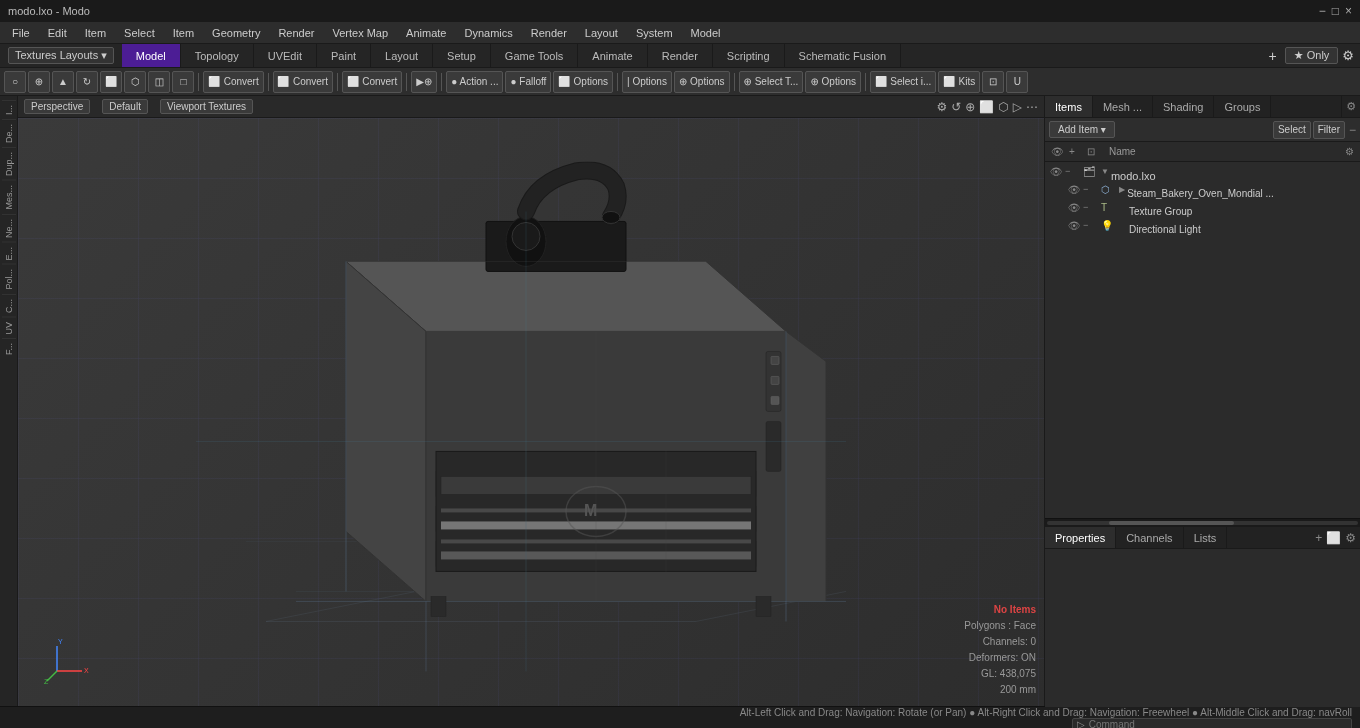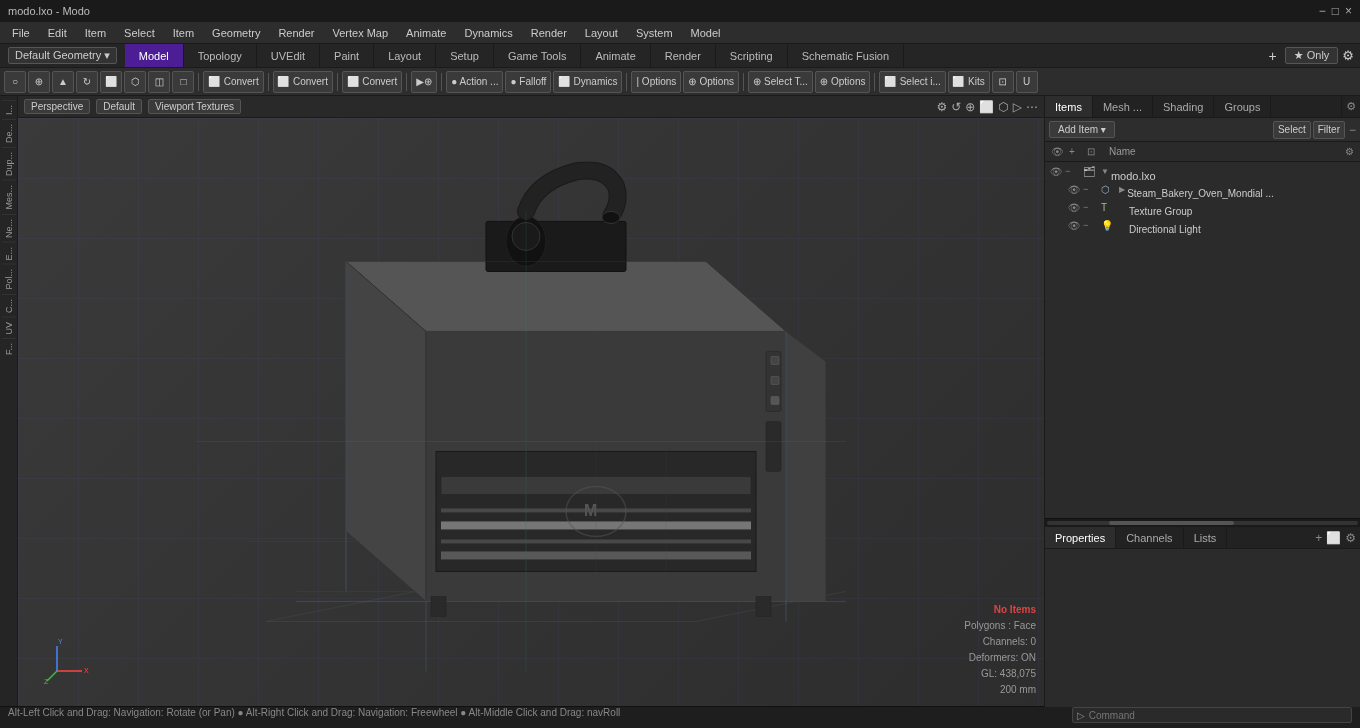--- a/index.html
+++ b/index.html
@@ -73,21 +73,21 @@
       border-bottom: 1px solid #333;
     }
 
     
     #viewport-container {
       flex: 1; position: relative; background: #383838;
     }
     #viewport-header {
       position: absolute; top: 0; left: 0; right: 0; height: 22px;
       background: rgba(40,40,40,0.9); display: flex; align-items: center;
-      padding: 0 6px; gap: 6px; z-index: 10; border-bottom: 1px solid #1a1a1a;
+      padding: 0 6px; gap: 12px; z-index: 10; border-bottom: 1px solid #1a1a1a;
     }
     .vp-btn {
       font-size: 10px; color: #ccc; background: #3a3a3a; border: 1px solid #555;
       border-radius: 2px; padding: 1px 6px; cursor: pointer;
     }
     #viewport-canvas {
       position: absolute; top: 22px; left: 0; right: 0; bottom: 0;
       background: linear-gradient(135deg, #3a3a3a 0%, #2d2d2d 100%);
       overflow: hidden;
     }
@@ -193,22 +193,22 @@
     }
     .prop-tab.active { background: #2d2d2d; color: #fff; }
     .prop-tab-spacer { flex: 1; }
     .prop-tab-icons { display: flex; align-items: center; padding: 0 4px; gap: 4px; }
     .prop-icon { font-size: 12px; color: #888; cursor: pointer; }
     #prop-content { padding: 8px; background: #2b2b2b; height: calc(180px - 22px); }
 
     
     #statusbar {
       height: 22px; background: #1e1e1e; border-top: 1px solid #111;
-      display: flex; align-items: flex-start; padding: 0 8px;
-      font-size: 10px; color: #888;
+      display: flex; align-items: flex-end; padding: 0 8px;
+      font-size: 10px; color: #888; flex-direction: column;
     }
     #statusbar .status-text { flex: 1; }
     #statusbar .command-area {
       width: 280px; background: #2a2a2a; border: 1px solid #444;
       border-radius: 2px; height: 16px; display: flex; align-items: center;
       padding: 0 4px; gap: 4px;
     }
     #statusbar .cmd-input { flex: 1; background: transparent; border: none; color: #ccc; font-size: 10px; outline: none; }
 
     
@@ -242,21 +242,21 @@
   <div class="menu-item">Animate</div>
   <div class="menu-item">Dynamics</div>
   <div class="menu-item">Render</div>
   <div class="menu-item">Layout</div>
   <div class="menu-item">System</div>
   <div class="menu-item">Model</div>
 </div>
 
 <div id="modebar">
   <div class="mode-left">
-    <div class="layout-dropdown">Default Geometry ▾</div>
+    <div class="layout-dropdown">Textures Layouts ▾</div>
   </div>
   <div class="tabs">
     <div class="tab active">Model</div>
     <div class="tab">Topology</div>
     <div class="tab">UVEdit</div>
     <div class="tab">Paint</div>
     <div class="tab">Layout</div>
     <div class="tab">Setup</div>
     <div class="tab">Game Tools</div>
     <div class="tab">Animate</div>
@@ -295,21 +295,21 @@
     <div class="tb-btn"><span>⬜</span>&nbsp;Convert</div>
   </div>
   <div class="tb-sep"></div>
   <div class="tb-group">
     <div class="tb-btn">▶⊕</div>
   </div>
   <div class="tb-sep"></div>
   <div class="tb-group">
     <div class="tb-btn">● Action ...</div>
     <div class="tb-btn">● Falloff</div>
-    <div class="tb-btn">⬜ Dynamics</div>
+    <div class="tb-btn">⬜ Options</div>
   </div>
   <div class="tb-sep"></div>
   <div class="tb-group">
     <div class="tb-btn">| Options</div>
     <div class="tb-btn">⊕ Options</div>
   </div>
   <div class="tb-sep"></div>
   <div class="tb-group">
     <div class="tb-btn">⊕ Select T...</div>
     <div class="tb-btn">⊕ Options</div>

